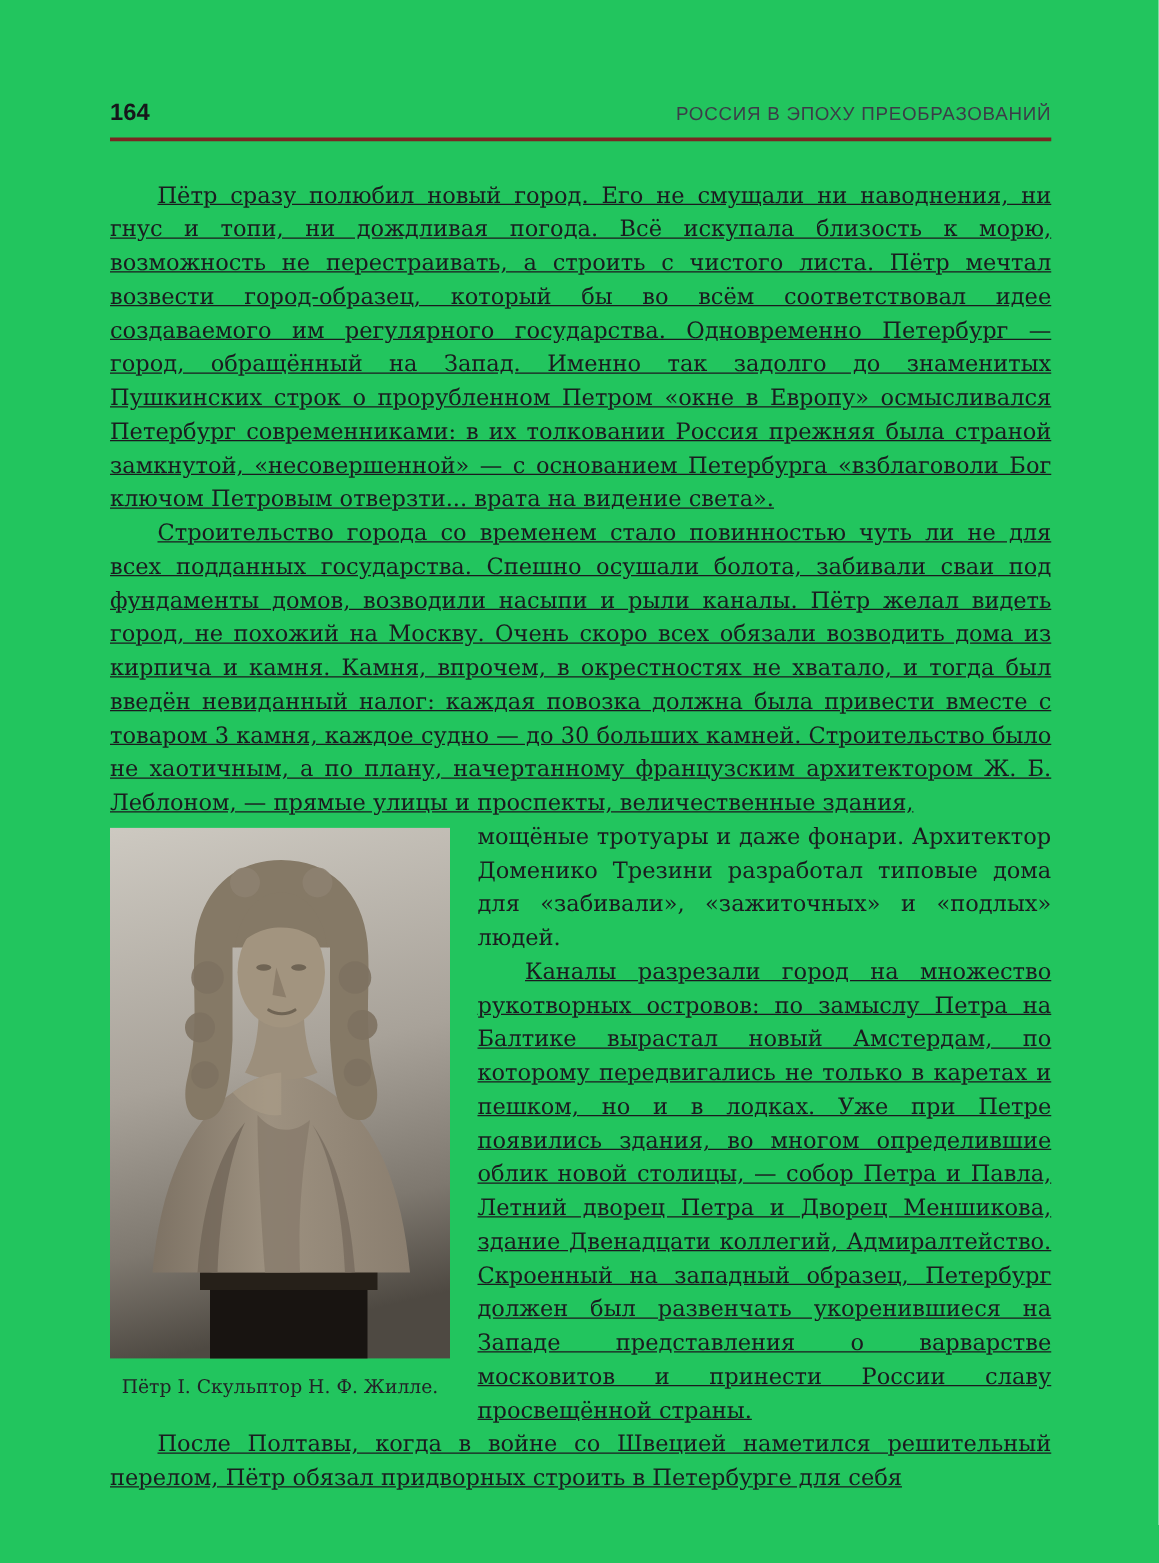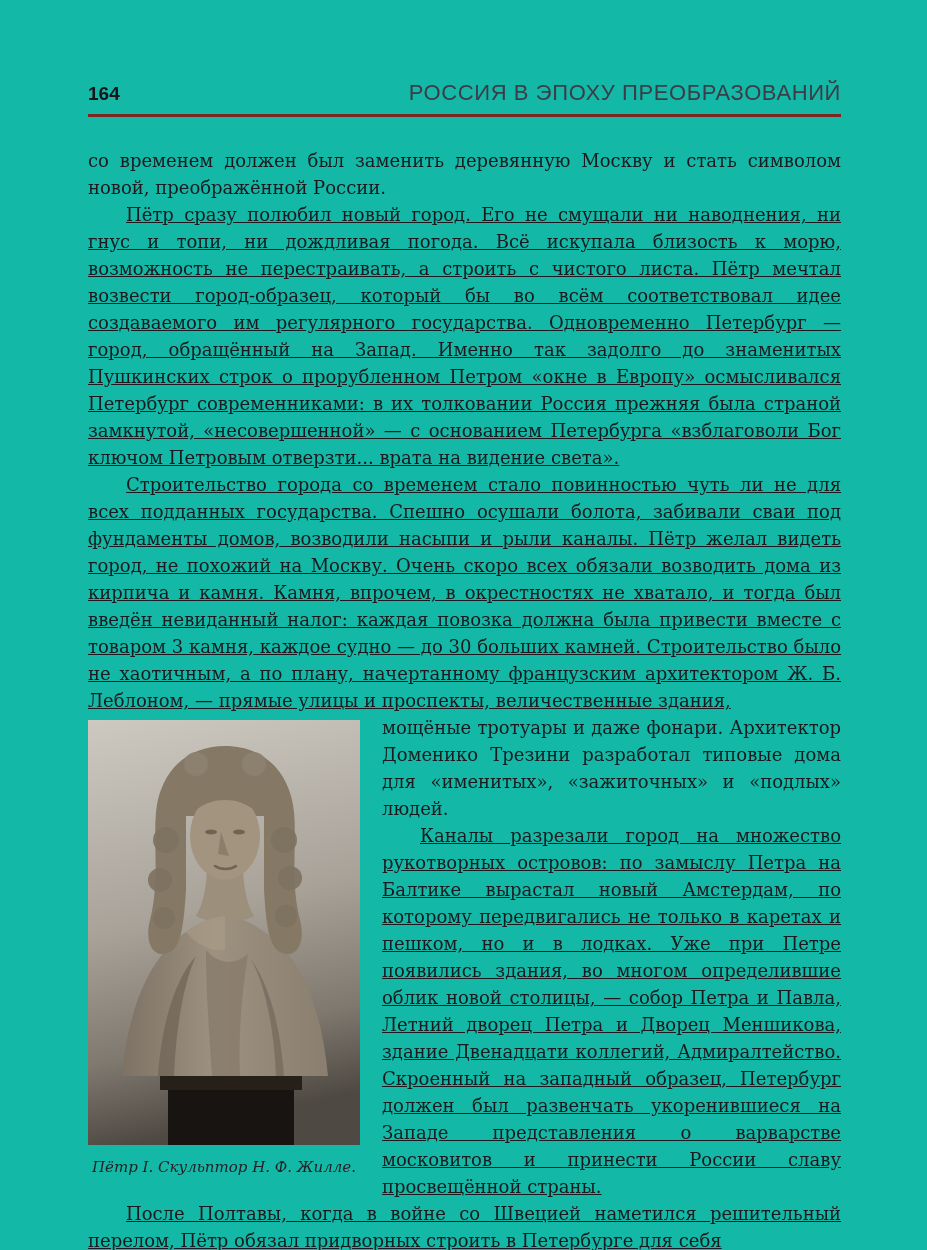--- a/index.html
+++ b/index.html
@@ -6,37 +6,37 @@
   html, body { background: #ffffff; }
   body {
     width: 927px;
     height: 1250px;
     overflow: hidden;
     font-family: "DejaVu Serif", serif;
   }
   .page {
     width: 927px;
     height: 1250px;
-    background: #14b8a6;
+    background: #22c55e;
     padding: 80px 86px 0 88px;
     overflow: hidden;
   }
   .page-header {
     display: flex;
     justify-content: space-between;
     align-items: baseline;
     font-family: "Liberation Sans", sans-serif;
   }
   .page-number {
     font-weight: bold;
     font-size: 19px;
     color: #16161a;
   }
   .header-title {
-    font-size: 22px;
+    font-size: 15px;
     color: #3c3c48;
     letter-spacing: 0.6px;
   }
   .header-rule {
     height: 3px;
     background: #7a2722;
     margin-top: 8px;
   }
   .body-text {
     margin-top: 30px;
@@ -56,41 +56,39 @@
   }
   .photo {
     width: 272px;
     height: 425px;
     overflow: hidden;
   }
   .photo svg { display: block; width: 100%; height: 100%; }
   .caption {
     margin-top: 12px;
     text-align: center;
-    font-style: italic;
     font-size: 15px;
     line-height: 1.4;
     color: #222226;
   }
   .cap-line { display: block; }
 </style>
 </head>
 <body>
 
 <div class="page">
 
   <header class="page-header">
     <span class="page-number">164</span>
     <span class="header-title">РОССИЯ В ЭПОХУ ПРЕОБРАЗОВАНИЙ</span>
   </header>
   <div class="header-rule"></div>
 
   <main class="body-text">
 
-    <p class="para">со временем должен был заменить деревянную Москву и стать символом новой, преображённой России.</p>
     <p class="para indent">Пётр сразу полюбил новый город. Его не смущали ни наводнения, ни гнус и топи, ни дождливая погода. Всё искупала близость к морю, возможность не перестраивать, а строить с чистого листа. Пётр мечтал возвести город-образец, который бы во всём соответствовал идее создаваемого им регулярного государства. Одновременно Петербург — город, обращённый на Запад. Именно так задолго до знаменитых Пушкинских строк о прорубленном Петром «окне в Европу» осмысливался Петербург современниками: в их толковании Россия прежняя была страной замкнутой, «несовершенной» — с основанием Петербурга «взблаговоли Бог ключом Петровым отверзти... врата на видение света».</p>
     <p class="para indent">Строительство города со временем стало повинностью чуть ли не для всех подданных государства. Спешно осушали болота, забивали сваи под фундаменты домов, возводили насыпи и рыли каналы. Пётр желал видеть город, не похожий на Москву. Очень скоро всех обязали возводить дома из кирпича и камня. Камня, впрочем, в окрестностях не хватало, и тогда был введён невиданный налог: каждая повозка должна была привести вместе с товаром 3 камня, каждое судно — до 30 больших камней. Строительство было не хаотичным, а по плану, начертанному французским архитектором Ж. Б. Леблоном, — прямые улицы и проспекты, величественные здания,</p>
 
     <figure class="figure">
       <div class="photo">
         <svg viewBox="0 0 272 425" preserveAspectRatio="none" xmlns="http://www.w3.org/2000/svg">
           <defs>
             <linearGradient id="bgGrad" x1="0" y1="0" x2="0.15" y2="1">
               <stop offset="0" stop-color="#cdc9c1"></stop>
               <stop offset="0.5" stop-color="#a8a299"></stop>
@@ -128,19 +126,19 @@
           <path d="M133 112 L130 134 L141 136 Z" fill="#8c7e6b"></path>
           <path d="M127 146 C133 150 142 150 148 146" stroke="#6f6454" stroke-width="2.5" fill="none" stroke-linecap="round"></path>
           <path d="M98 212 C112 202 124 197 137 196 L137 230 C124 232 110 226 98 212 Z" fill="#ae9f8a" opacity="0.5"></path>
         </svg>
       </div>
       <figcaption class="caption">
         <span class="cap-line">Пётр I. Скульптор Н. Ф. Жилле.</span>
       </figcaption>
     </figure>
 
-    <p class="para">мощёные тротуары и даже фонари. Архитектор Доменико Трезини разработал типовые дома для «именитых», «зажиточных» и «подлых» людей.</p>
+    <p class="para">мощёные тротуары и даже фонари. Архитектор Доменико Трезини разработал типовые дома для «забивали», «зажиточных» и «подлых» людей.</p>
     <p class="para indent">Каналы разрезали город на множество рукотворных островов: по замыслу Петра на Балтике вырастал новый Амстердам, по которому передвигались не только в каретах и пешком, но и в лодках. Уже при Петре появились здания, во многом определившие облик новой столицы, — собор Петра и Павла, Летний дворец Петра и Дворец Меншикова, здание Двенадцати коллегий, Адмиралтейство. Скроенный на западный образец, Петербург должен был развенчать укоренившиеся на Западе представления о варварстве московитов и принести России славу просвещённой страны.</p>
     <p class="para indent">После Полтавы, когда в войне со Швецией наметился решительный перелом, Пётр обязал придворных строить в Петербурге для себя</p>
 
   </main>
 
 </div>
 
 </body></html>

